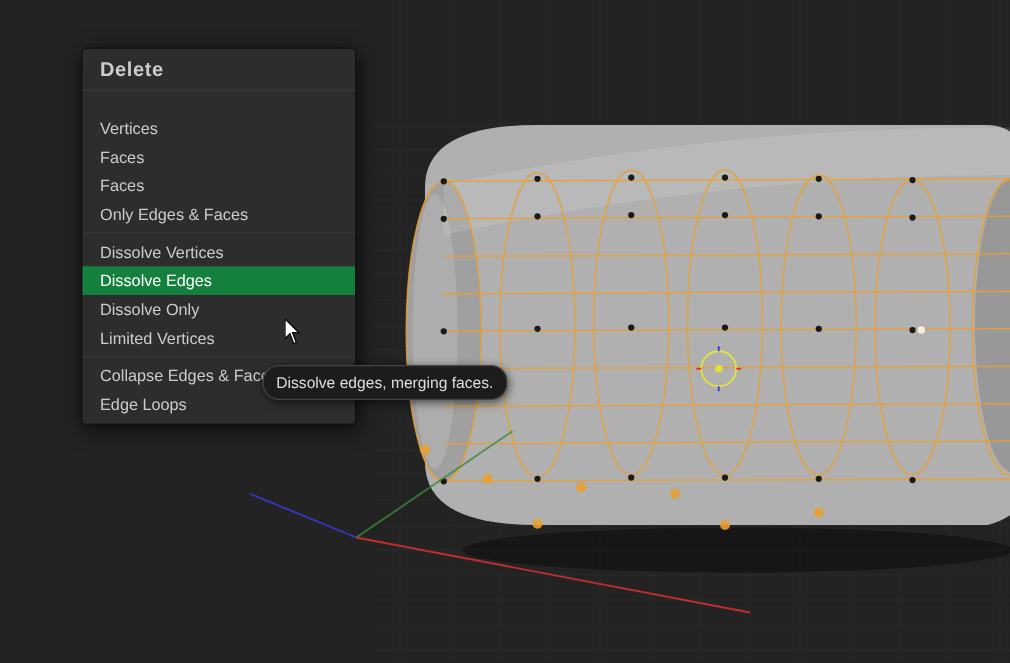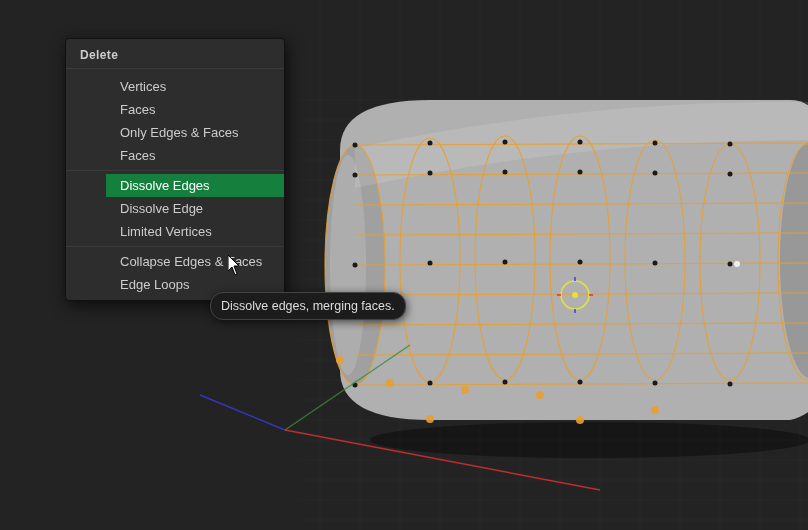--- a/index.html
+++ b/index.html
@@ -40,35 +40,34 @@
       border: 1px solid #111;
       border-radius: 4px;
       padding: 4px 0;
       z-index: 10;
       box-shadow: 2px 4px 16px rgba(0,0,0,0.7);
     }
 
     .menu-title {
       padding: 5px 14px 6px 14px;
       color: #ccc;
-      font-size: 12px;
+      font-size: 16px;
       font-weight: 600;
       letter-spacing: 0.03em;
       border-bottom: 1px solid #3a3a3a;
-      margin-bottom: 6px;
+      margin-bottom: 18px;
     }
 
     .menu-item {
       padding: 4px 14px;
       color: #ccc;
       cursor: pointer;
       font-size: 13px;
       white-space: nowrap;
       user-select: none;
-      margin-left: 40px;
     }
 
     .menu-item.active {
       background: #15803d;
       color: #fff;
     }
 
     .menu-separator {
       height: 1px;
       background: #3a3a3a;
@@ -247,25 +246,26 @@
     </g>
   </svg>
 </div>
 
 <div class="context-menu">
   <div class="menu-title">Delete</div>
 
   <div id="menu-items-container">
   <div class="menu-item">Vertices</div>
       <div class="menu-item">Faces</div>
+      <div class="menu-item">Faces</div>
       <div class="menu-item">Only Edges &amp; Faces</div>
-      <div class="menu-item">Faces</div>
       <div class="menu-separator"></div>
+      <div class="menu-item">Dissolve Vertices</div>
       <div class="menu-item active">Dissolve Edges</div>
-      <div class="menu-item">Dissolve Edge</div>
+      <div class="menu-item">Dissolve Only</div>
       <div class="menu-item">Limited Vertices</div>
       <div class="menu-separator"></div>
       <div class="menu-item">Collapse Edges &amp; Faces</div>
       <div class="menu-item">Edge Loops</div>
     </div>
 </div>
 
 <div class="tooltip">
   <span>Dissolve edges, merging faces.</span>
 </div>

